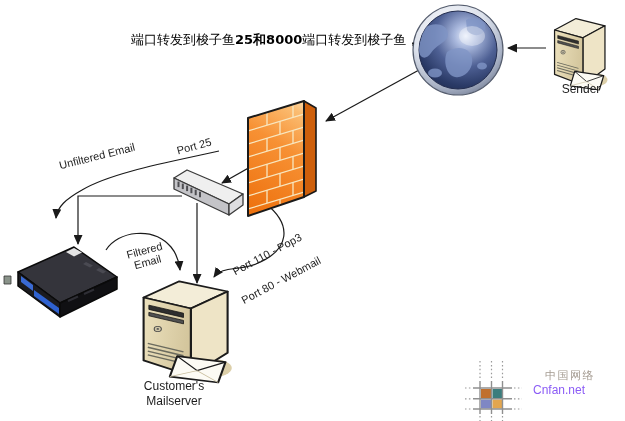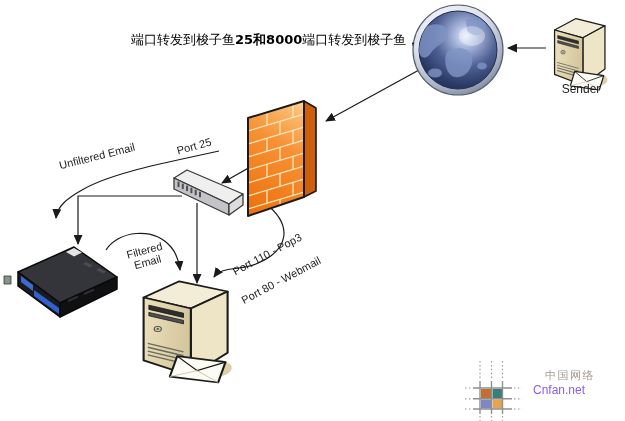--- a/index.html
+++ b/index.html
@@ -213,17 +213,21 @@
   <div class="lbl" style="left:194px; top:146px; transform:translate(-50%,-50%) rotate(-15deg);">Port 25</div>
   <div class="lbl" style="left:97px; top:156px; transform:translate(-50%,-50%) rotate(-14deg);">Unfiltered Email</div>
   <div class="lbl two" style="left:146px; top:256px; transform:translate(-50%,-50%) rotate(-15deg);">
     <span>Filtered</span><br>
     <span>Email</span>
   </div>
   <div class="lbl" style="left:267px; top:254px; transform:translate(-50%,-50%) rotate(-28deg);">Port 110 - Pop3</div>
   <div class="lbl" style="left:281px; top:280px; transform:translate(-50%,-50%) rotate(-28deg);">Port 80 - Webmail</div>
 
   <div class="node-lbl" style="left:581px; top:82px;">Sender</div>
+  <div class="node-lbl" style="left:174px; top:379px;">
+    <span>Customer's</span><br>
+    <span>Mailserver</span>
+  </div>
 
   <div class="wm-cn">中国网络</div>
   <div class="wm-site">Cnfan.net</div>
 
 </div>
 
 </body></html>

